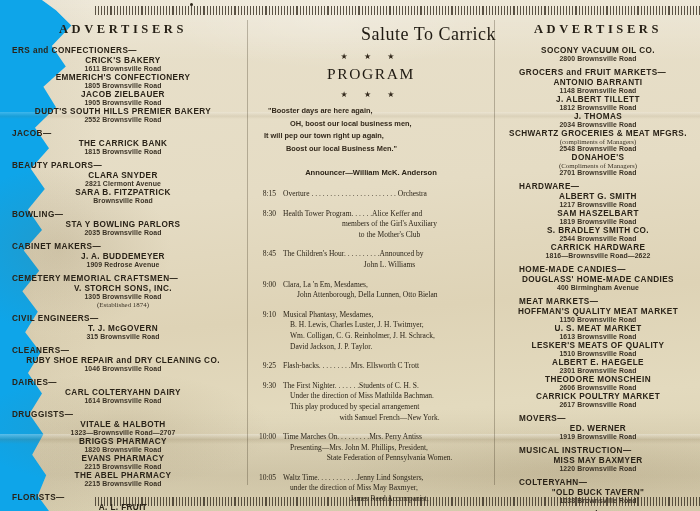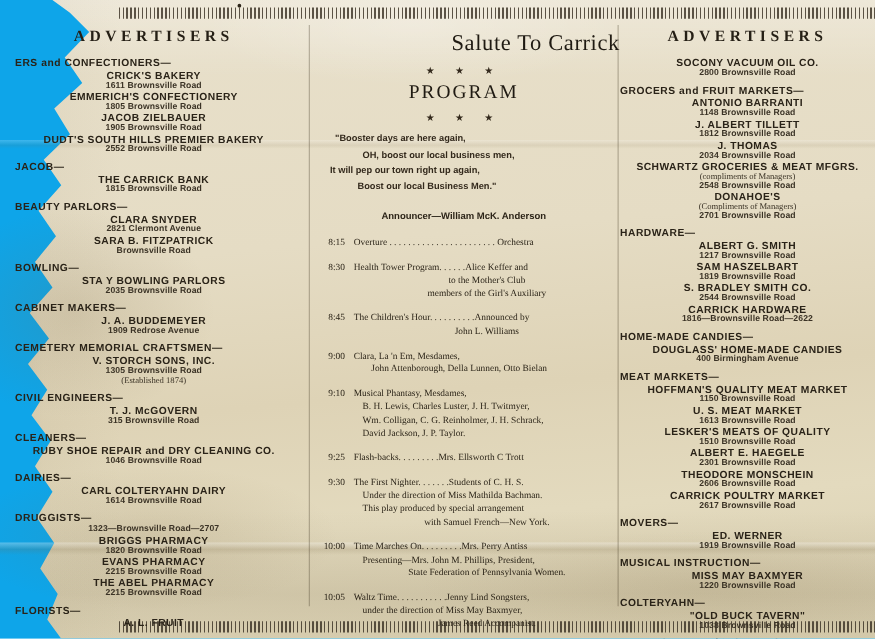--- a/index.html
+++ b/index.html
@@ -58,21 +58,21 @@
   #col-right{left:496px;top:22px;width:204px;}
 
   
   .vrule{position:absolute;top:20px;bottom:26px;width:1px;background:rgba(60,50,30,.30);}
   #vrule-1{left:247px;} #vrule-2{left:494px;}
 
   .ad-head{font-family:"Liberation Serif",serif;font-weight:700;text-align:center;
      letter-spacing:3.6px;font-size:12.5px;color:#251f15;margin-bottom:9px;}
 
   .cat{font-weight:700;font-size:8.2px;letter-spacing:.45px;color:#2a2318;
-       margin-top:6px;margin-bottom:1px;white-space:nowrap;}
+       margin-top:6px;margin-bottom:1px;white-space:nowrap;padding-left:23px;}
   .name{font-weight:700;font-size:8.2px;letter-spacing:.4px;text-align:center;
         color:#2a2318;margin-top:1px;white-space:nowrap;}
   .addr{font-size:6.9px;font-weight:700;text-align:center;color:#3a3225;
         margin-bottom:1px;white-space:nowrap;letter-spacing:.1px;}
   .note{font-size:6.9px;text-align:center;color:#3a3225;font-family:"Liberation Serif",serif;}
 
   
   #col-left .cat{padding-left:12px;}
 
   
@@ -148,20 +148,21 @@
         <div class="cat">CIVIL ENGINEERS—</div>
         <div class="name">T. J. McGOVERN</div>
         <div class="addr">315 Brownsville Road</div>
         <div class="cat">CLEANERS—</div>
         <div class="name">RUBY SHOE REPAIR and DRY CLEANING CO.</div>
         <div class="addr">1046 Brownsville Road</div>
         <div class="cat">DAIRIES—</div>
         <div class="name">CARL COLTERYAHN DAIRY</div>
         <div class="addr">1614 Brownsville Road</div>
         <div class="cat">DRUGGISTS—</div>
+        <div class="name">VITALE &amp; HALBOTH</div>
         <div class="addr">1323—Brownsville Road—2707</div>
         <div class="name">BRIGGS PHARMACY</div>
         <div class="addr">1820 Brownsville Road</div>
         <div class="name">EVANS PHARMACY</div>
         <div class="addr">2215 Brownsville Road</div>
         <div class="name">THE ABEL PHARMACY</div>
         <div class="addr">2215 Brownsville Road</div>
         <div class="cat">FLORISTS—</div>
         <div class="name">A. L. FRUIT</div>
       </div>
@@ -183,22 +184,22 @@
         <div class="ev">
           <div class="t">8:15</div>
           <div class="b">
             <div>Overture . . . . . . . . . . . . . . . . . . . . . . . Orchestra</div>
           </div>
         </div>
         <div class="ev">
           <div class="t">8:30</div>
           <div class="b">
             <div>Health Tower Program. . . . . .Alice Keffer and</div>
+            <div class="ln-c">members of the Girl's Auxiliary</div>
             <div class="ln-c">to the Mother's Club</div>
-            <div class="ln-c">members of the Girl's Auxiliary</div>
           </div>
         </div>
         <div class="ev">
           <div class="t">8:45</div>
           <div class="b">
             <div>The Children's Hour. . . . . . . . . .Announced by</div>
             <div class="ln-c">John L. Williams</div>
           </div>
         </div>
         <div class="ev">

